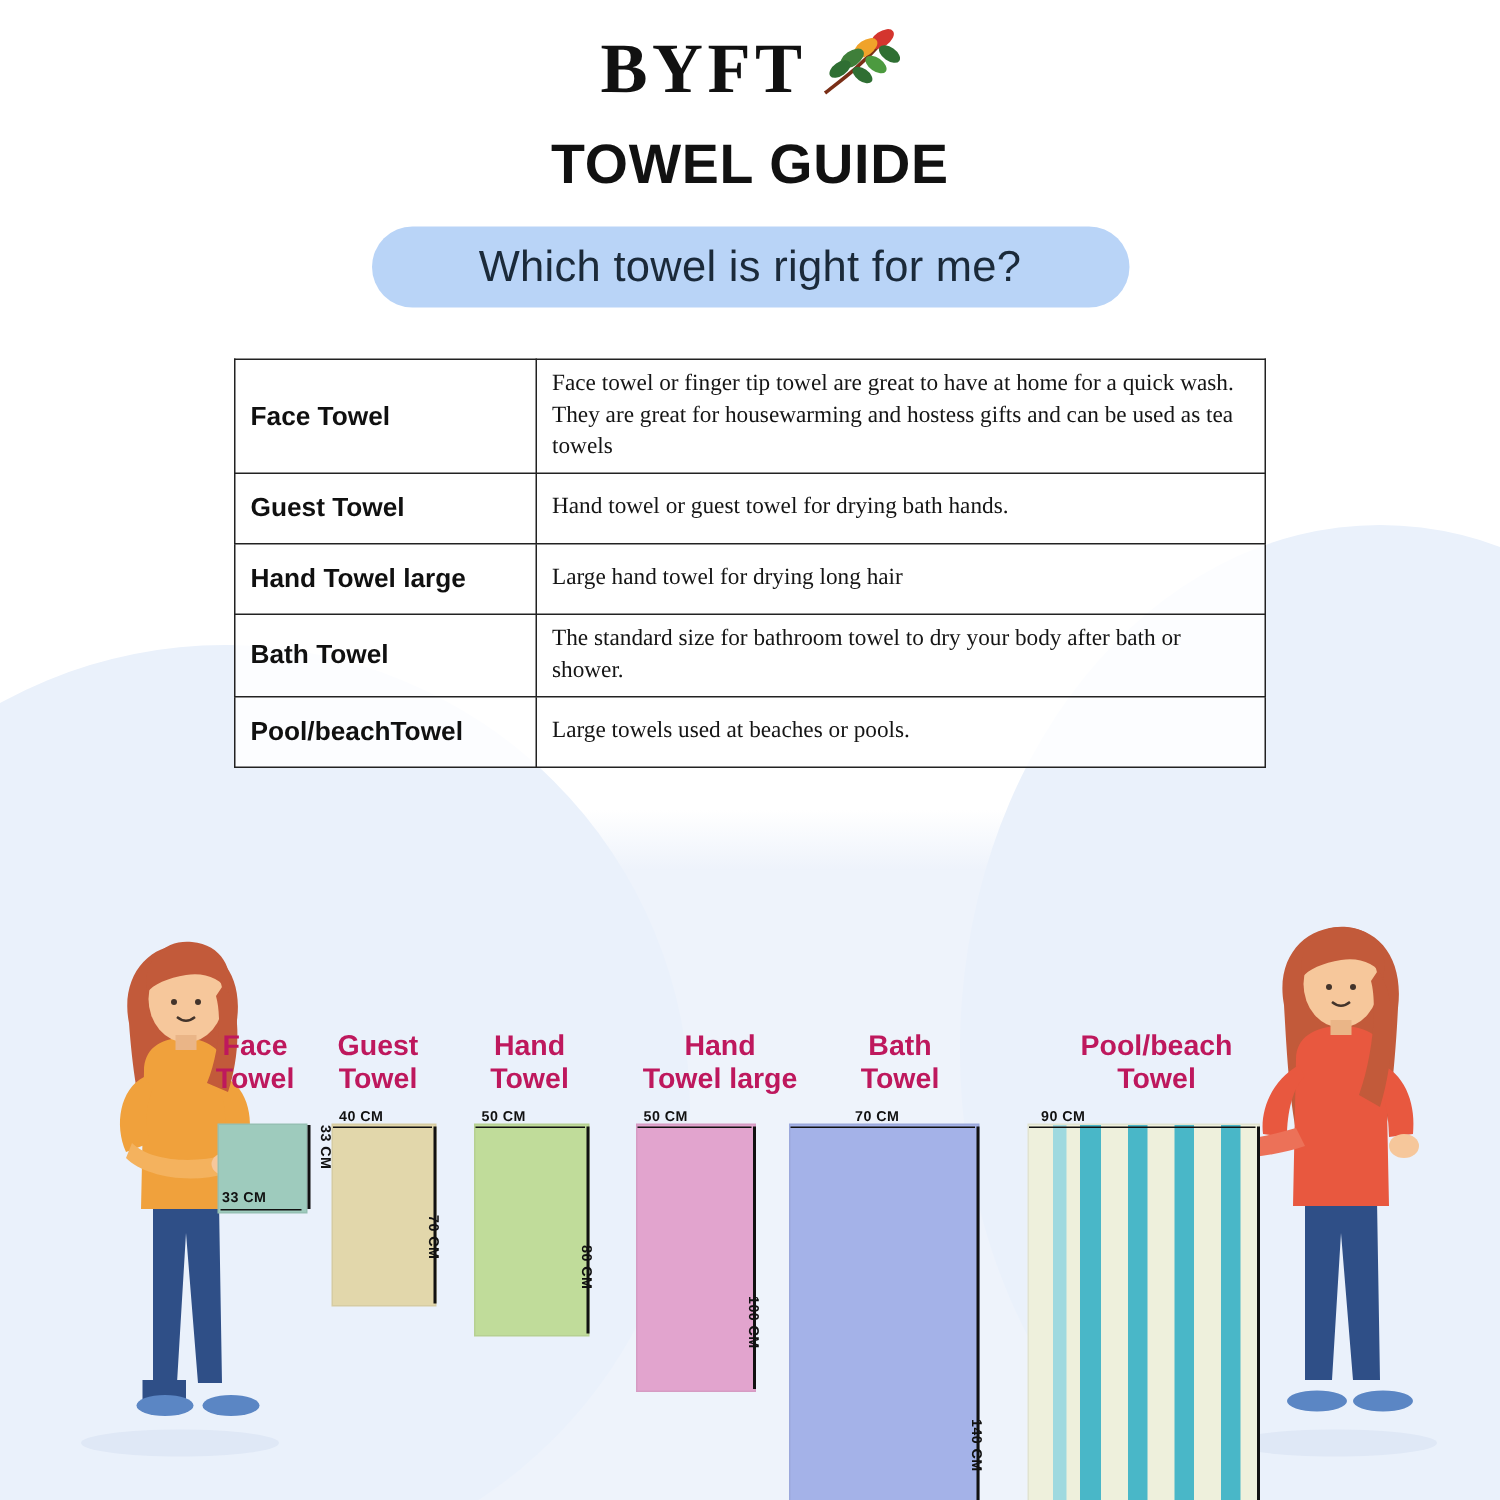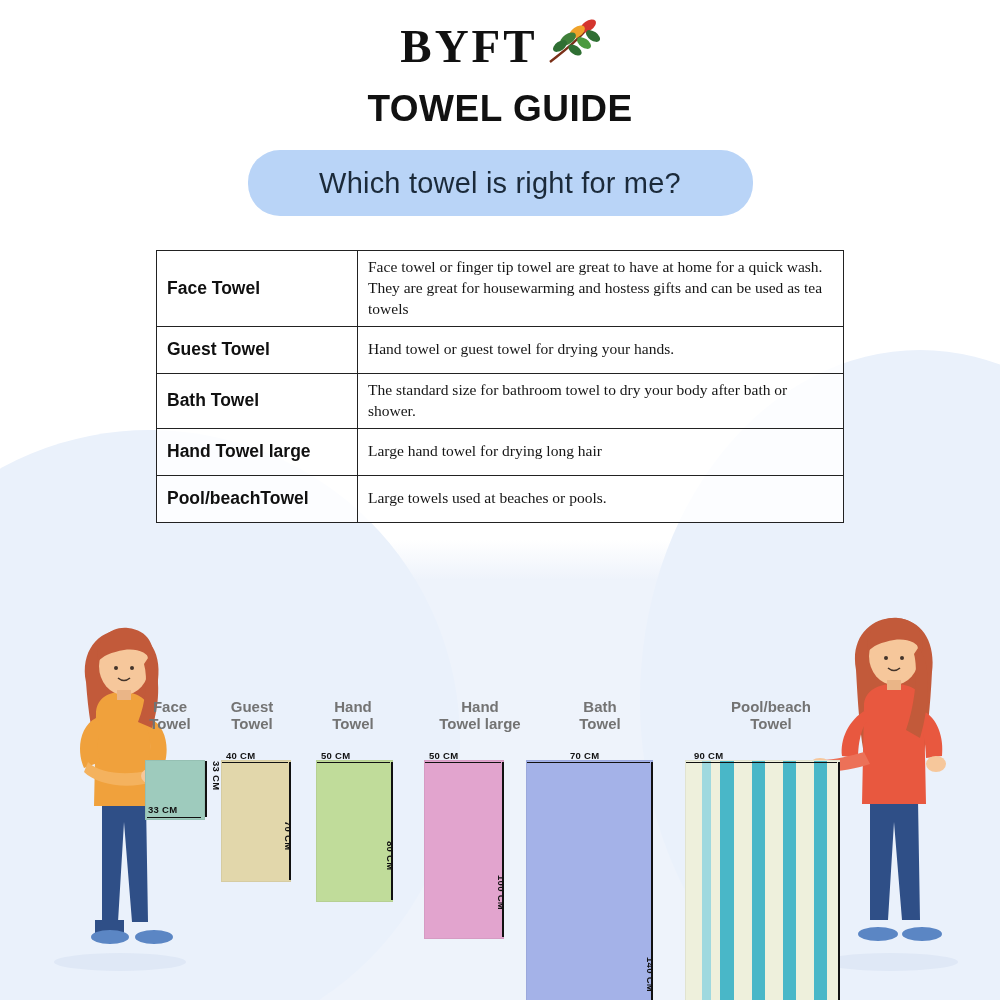--- a/index.html
+++ b/index.html
@@ -96,21 +96,21 @@
     font-weight: bold;
     font-size: 37px;
     letter-spacing: 0.5px;
     color: #111111;
     margin-top: 18px;
   }
 
   .question-pill {
     margin: 20px auto 0 auto;
     width: 505px;
-    height: 66px;
+    height: 54px;
     background: #b9d4f7;
     border-radius: 32px;
     display: flex;
     align-items: center;
     justify-content: center;
   }
   .question-pill span {
     font-family: "Liberation Sans", sans-serif;
     font-size: 29px;
     color: #1b2a3a;
@@ -147,23 +147,23 @@
 
   
   .chart {
     position: relative;
     height: 420px;
     margin-top: 20px;
   }
   .towel-label {
     position: absolute;
     text-align: center;
-    font-size: 15px;
-    font-weight: bold;
-    color: #737373;
+    font-size: 19px;
+    font-weight: bold;
+    color: #be185d;
     line-height: 1.18;
     width: 140px;
   }
   .swatch {
     position: absolute;
     border: 1px solid rgba(0,0,0,0.05);
   }
   .dim-top {
     position: absolute;
     font-size: 9.5px;
@@ -235,29 +235,29 @@
   </div>
 
   <table class="towel-table">
     <tbody>
       <tr class="tall">
         <td class="name">Face Towel</td>
         <td class="desc">Face towel or finger tip towel are great to have at home for a quick wash. They are great for housewarming and hostess gifts and can be used as tea towels</td>
       </tr>
       <tr>
         <td class="name">Guest Towel</td>
-        <td class="desc">Hand towel or guest towel for drying your hands.</td>
+        <td class="desc">Hand towel or guest towel for drying bath hands.</td>
+      </tr>
+      <tr>
+        <td class="name">Hand Towel large</td>
+        <td class="desc">Large hand towel for drying long hair</td>
       </tr>
       <tr>
         <td class="name">Bath Towel</td>
         <td class="desc">The standard size for bathroom towel to dry your body after bath or shower.</td>
-      </tr>
-      <tr>
-        <td class="name">Hand Towel large</td>
-        <td class="desc">Large hand towel for drying long hair</td>
       </tr>
       <tr>
         <td class="name">Pool/beachTowel</td>
         <td class="desc">Large towels used at beaches or pools.</td>
       </tr>
     </tbody>
   </table>
 
   <div class="chart">
 

